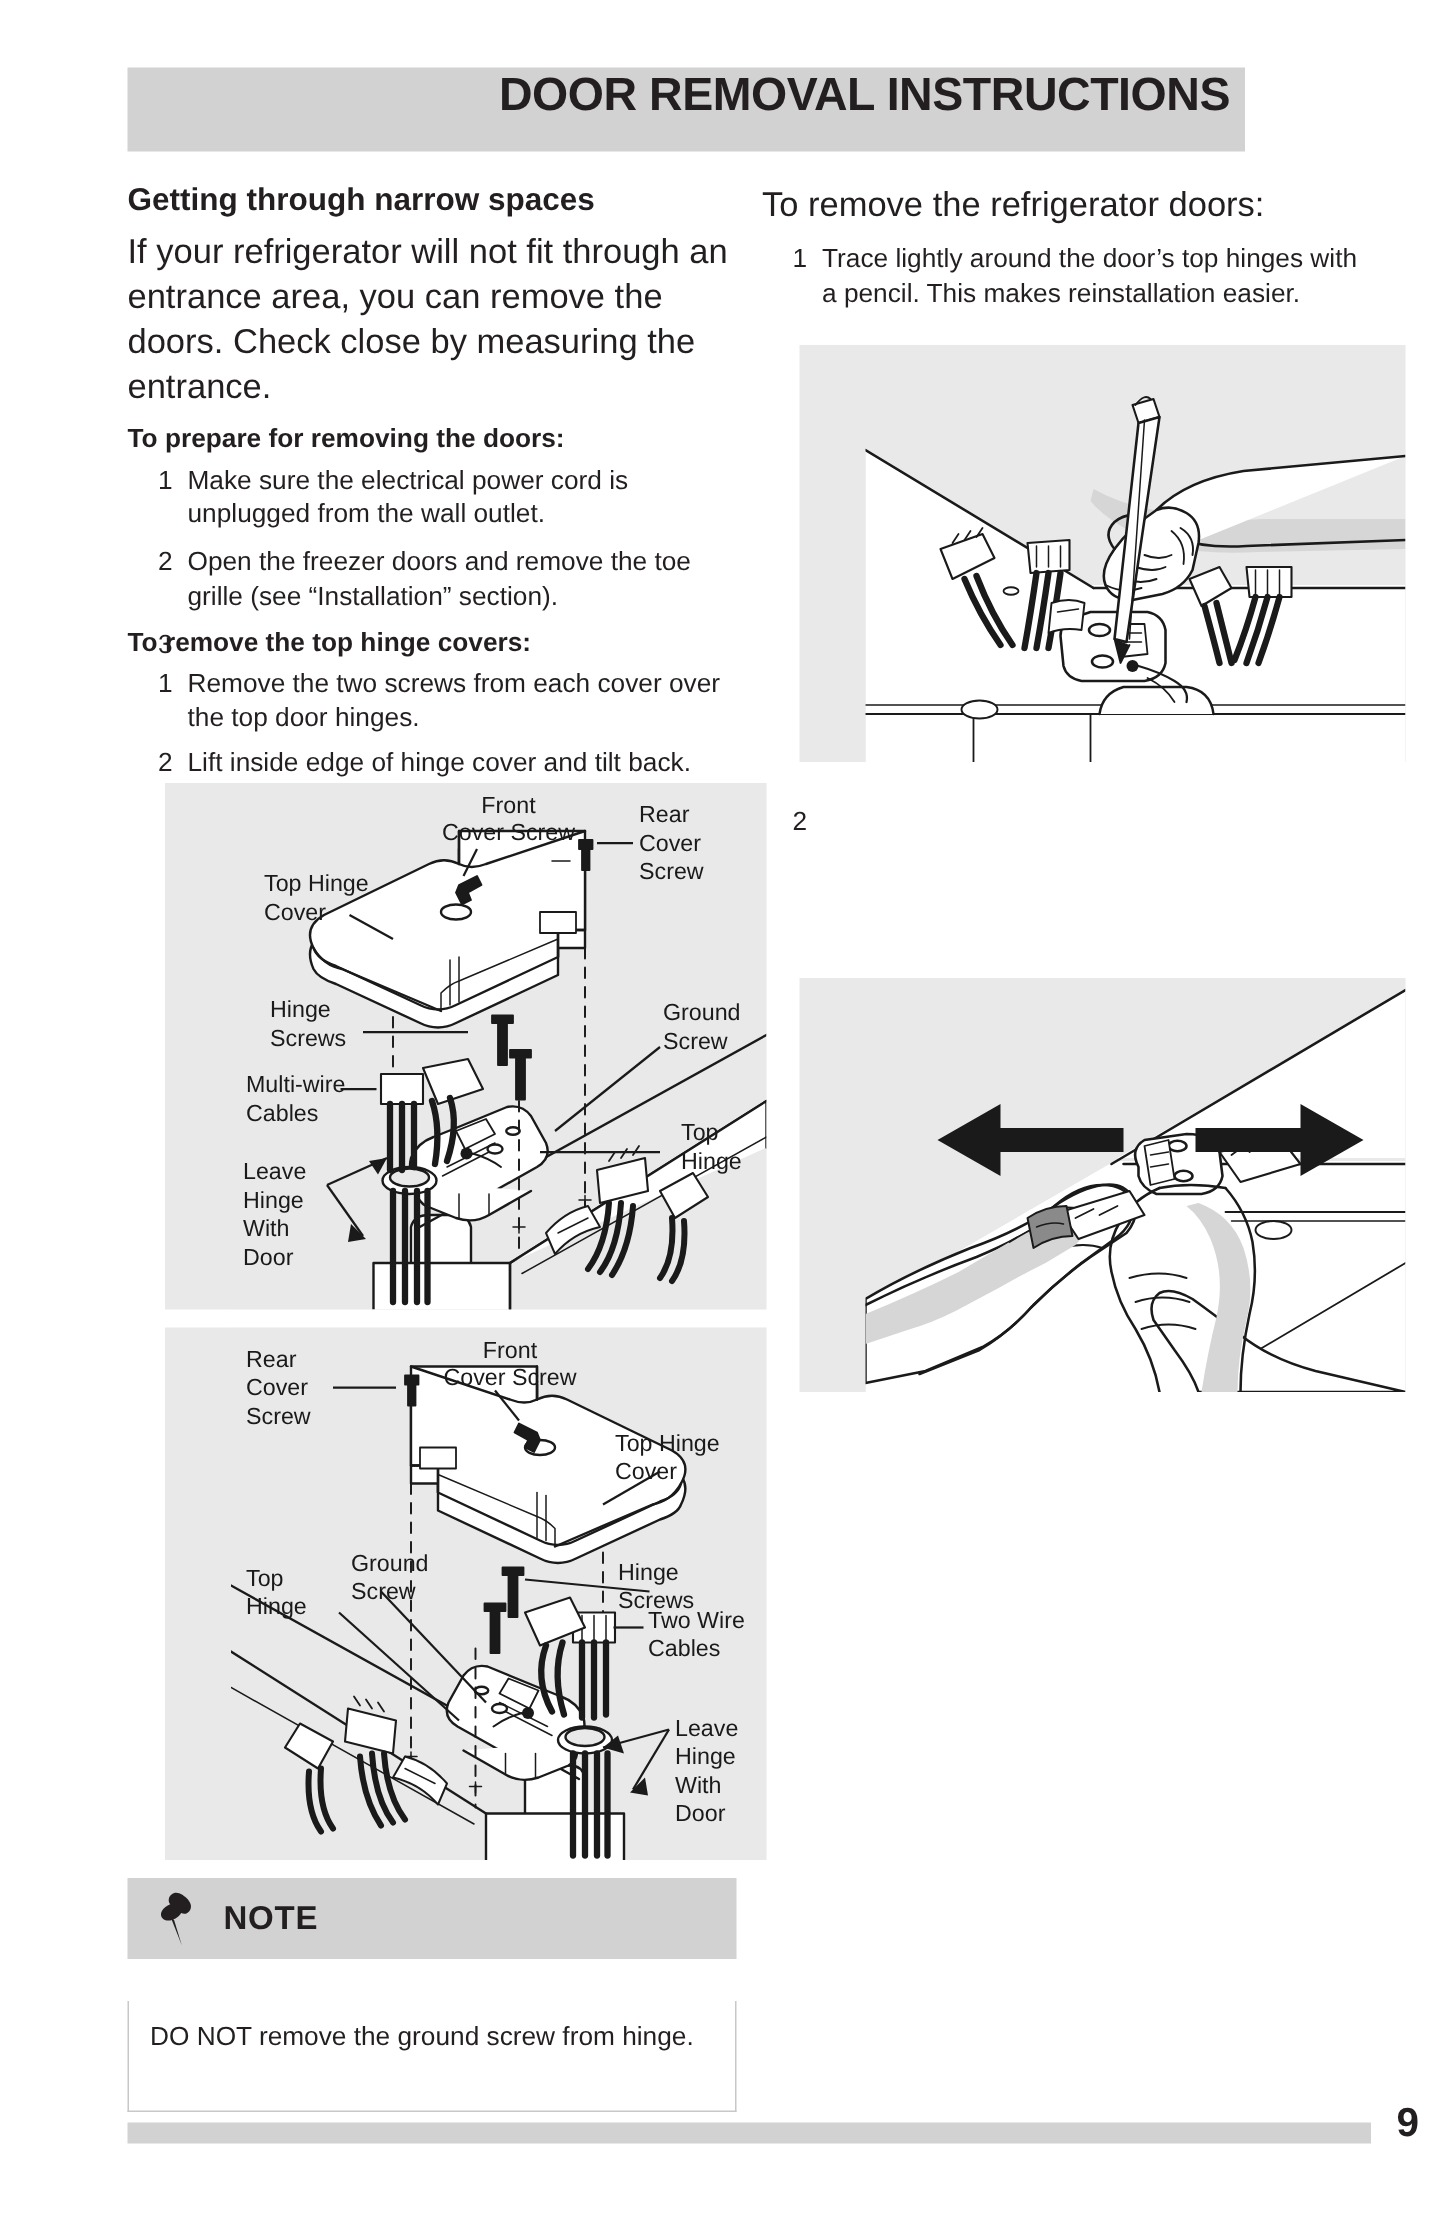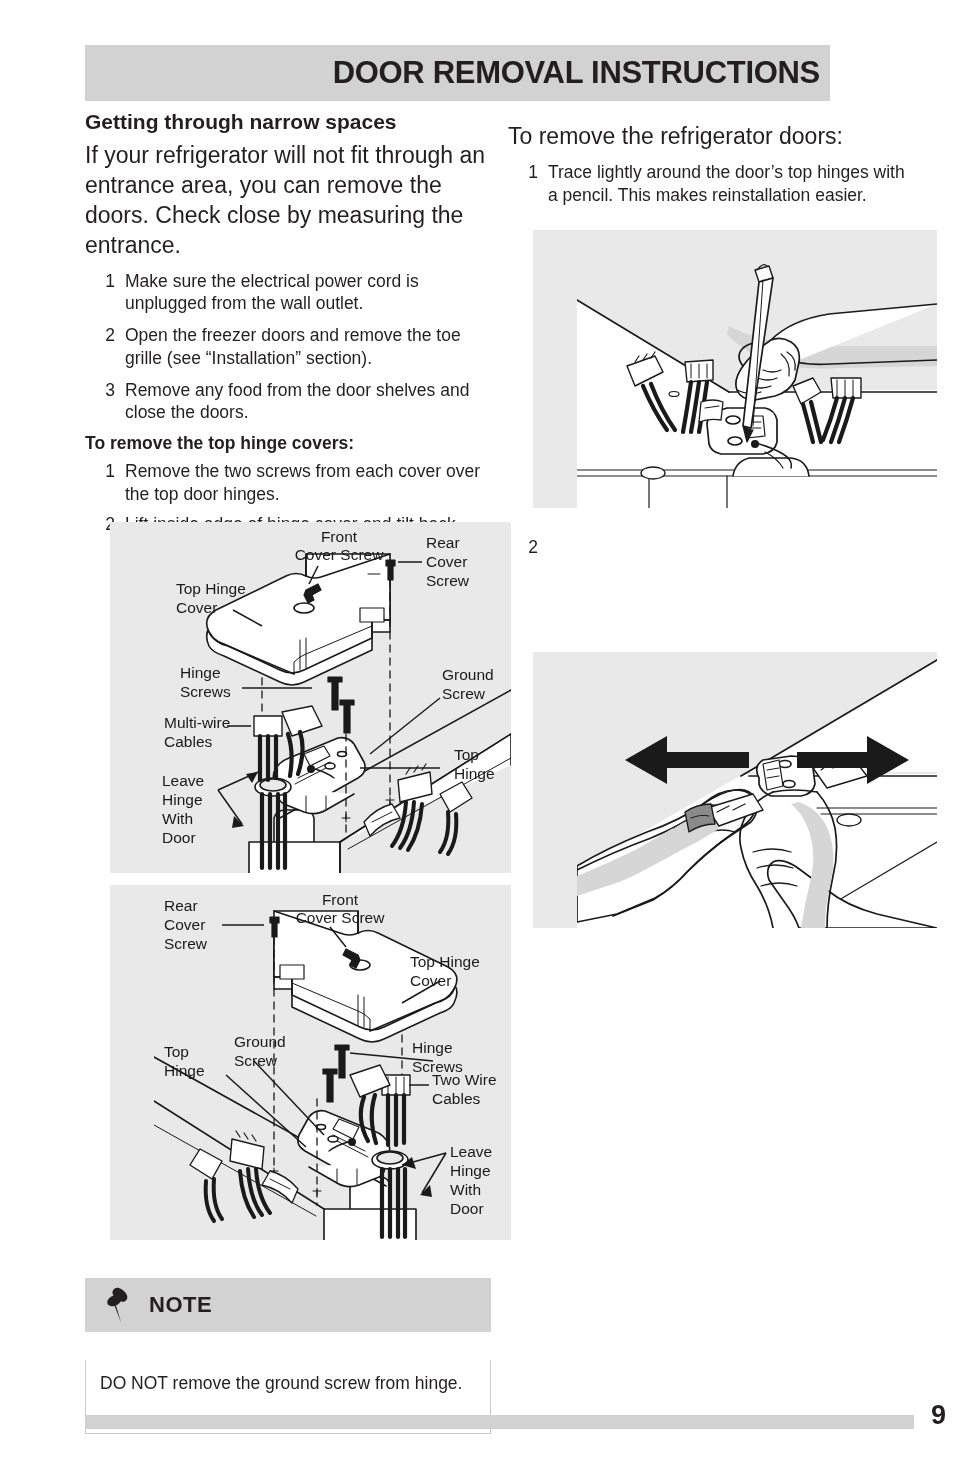--- a/index.html
+++ b/index.html
@@ -18,37 +18,37 @@
 
   
   .header-bar {
     position: absolute;
     left: 85px;
     top: 45px;
     width: 745px;
     height: 56px;
     background: #d2d2d2;
     display: flex;
-    align-items: center;
+    align-items: flex-start;
     justify-content: flex-end;
   }
   .header-title {
     font-size: 31px;
     font-weight: bold;
     letter-spacing: -0.3px;
     color: #231f20;
     padding-right: 10px;
     white-space: nowrap;
   }
 
   
   .col-left {
     position: absolute;
     left: 85px;
-    top: 110px;
+    top: 122px;
     width: 410px;
   }
   .col-right {
     position: absolute;
     left: 508px;
     top: 122px;
     width: 406px;
   }
 
   h2.section-head {
@@ -99,21 +99,21 @@
     background: #e9e9e9;
     overflow: hidden;
     padding-left: 44px;
   }
   .figure svg { display: block; }
 
   
   .note-box {
     position: absolute;
     left: 85px;
-    top: 1278px;
+    top: 1252px;
     width: 406px;
   }
   .note-head {
     background: #d2d2d2;
     height: 54px;
     display: flex;
     align-items: center;
     padding-left: 18px;
     box-sizing: border-box;
   }
@@ -174,32 +174,32 @@
 <body>
 
 <div class="header-bar">
   <div class="header-title">DOOR REMOVAL INSTRUCTIONS</div>
 </div>
 
 <div class="col-left">
   <h2 class="section-head">Getting through narrow spaces</h2>
   <p class="body-text">If your refrigerator will not fit through an entrance area, you can remove the doors. Check close by measuring the entrance.</p>
 
+  <h3 class="sub-head">To prepare for removing the doors:</h3>
   <ol class="steps">
     <li>
       <span class="num">1</span>
       <span>Make sure the electrical power cord is unplugged from the wall outlet.</span>
     </li>
     <li>
       <span class="num">2</span>
       <span>Open the freezer doors and remove the toe grille (see “Installation” section).</span>
     </li>
     <li>
       <span class="num">3</span>
-      <span>Remove any food from the door shelves and close the doors.</span>
     </li>
   </ol>
 
   <h3 class="sub-head">To remove the top hinge covers:</h3>
   <ol class="steps tight">
     <li>
       <span class="num">1</span>
       <span>Remove the two screws from each cover over the top door hinges.</span>
     </li>
     <li>

